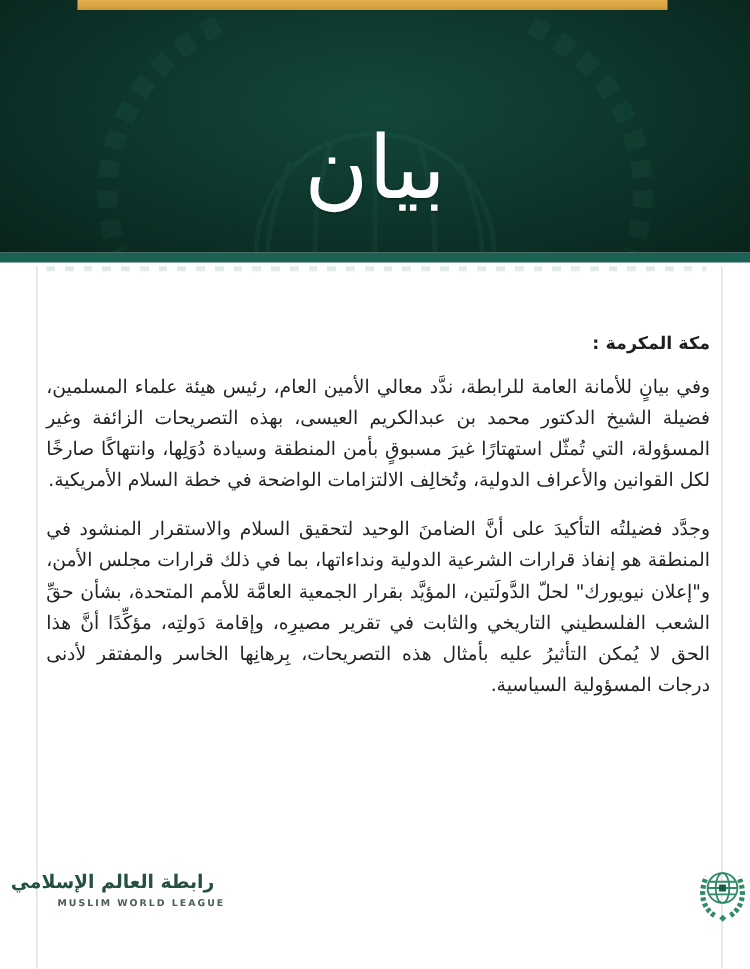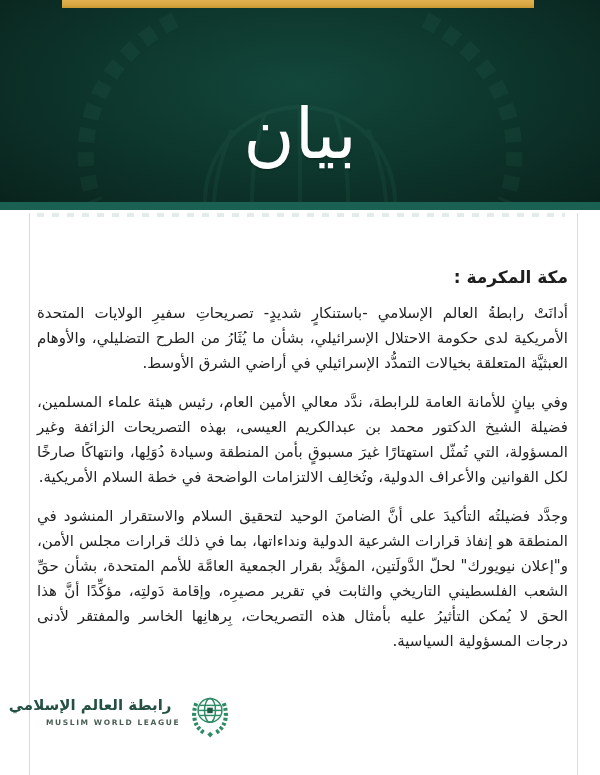--- a/index.html
+++ b/index.html
@@ -30,30 +30,30 @@
     margin:0 22px 0 29px;height:565px;
     border-left:1px solid #dcdcdc;border-right:1px solid #dcdcdc;
     background:#ffffff;padding:0 7px;
   }
   .dash-strip{
     margin-top:3px;height:4px;width:99%;
     background:repeating-linear-gradient(90deg,rgba(26,97,83,.12) 0 7px,transparent 7px 15px);
   }
   .content{direction:rtl;color:#242424;}
   .location{
-    margin:50px 2px 14px 0;font-size:17px;font-weight:bold;color:#1e1e1e;
+    margin:50px 2px 14px 0;font-size:14px;font-weight:bold;color:#1e1e1e;
   }
   .para{
     margin:0 2px 14px 0;font-size:15px;line-height:25px;font-weight:500;
     text-align:justify;text-align-last:right;color:#242424;
   }
   
   .footer-logo{
     position:absolute;top:690px;left:0;width:600px;
-    display:flex;justify-content:flex-start;align-items:flex-start;gap:8px;
+    display:flex;justify-content:space-between;align-items:flex-start;gap:8px;
   }
   .logo-text{display:flex;flex-direction:column;align-items:center;padding-top:6px;}
   .logo-ar{
     direction:rtl;font-size:15px;font-weight:bold;color:#24513f;line-height:18px;
   }
   .logo-en{
     font-size:7.5px;font-weight:bold;letter-spacing:1.6px;color:#4a5f53;margin-top:4px;margin-left:46px;
   }
   .logo-emblem{width:44px;height:50px;display:block;}
 </style>
@@ -84,21 +84,20 @@
   </div>
 
   <div class="teal-strip"></div>
 
   <main class="card">
     <div class="dash-strip"></div>
 
     <div class="content">
       <h2 class="location">مكة المكرمة :</h2>
 
-      <p class="para">أدانَتْ رابطةُ العالم الإسلامي -باستنكارٍ شديدٍ- تصريحاتِ سفيرِ الولايات المتحدة الأمريكية لدى حكومة الاحتلال الإسرائيلي، بشأن ما يُثَارُ من الطرح التضليلي، والأوهام العبثيَّة المتعلقة بخيالات التمدُّد الإسرائيلي في أراضي الشرق الأوسط.</p>
 
       <p class="para">وفي بيانٍ للأمانة العامة للرابطة، ندَّد معالي الأمين العام، رئيس هيئة علماء المسلمين، فضيلة الشيخ الدكتور محمد بن عبدالكريم العيسى، بهذه التصريحات الزائفة وغير المسؤولة، التي تُمثّل استهتارًا غيرَ مسبوقٍ بأمن المنطقة وسيادة دُوَلِها، وانتهاكًا صارخًا لكل القوانين والأعراف الدولية، وتُخالِف الالتزامات الواضحة في خطة السلام الأمريكية.</p>
 
       <p class="para">وجدَّد فضيلتُه التأكيدَ على أنَّ الضامنَ الوحيد لتحقيق السلام والاستقرار المنشود في المنطقة هو إنفاذ قرارات الشرعية الدولية ونداءاتها، بما في ذلك قرارات مجلس الأمن، و"إعلان نيويورك" لحلّ الدَّولَتين، المؤيَّد بقرار الجمعية العامَّة للأمم المتحدة، بشأن حقِّ الشعب الفلسطيني التاريخي والثابت في تقرير مصيرِه، وإقامة دَولتِه، مؤكِّدًا أنَّ هذا الحق لا يُمكن التأثيرُ عليه بأمثال هذه التصريحات، بِرهانِها الخاسر والمفتقر لأدنى درجات المسؤولية السياسية.</p>
     </div>
   </main>
 
   <div class="footer-logo">
     <div class="logo-text">
       <div class="logo-ar">رابطة العالم الإسلامي</div>

